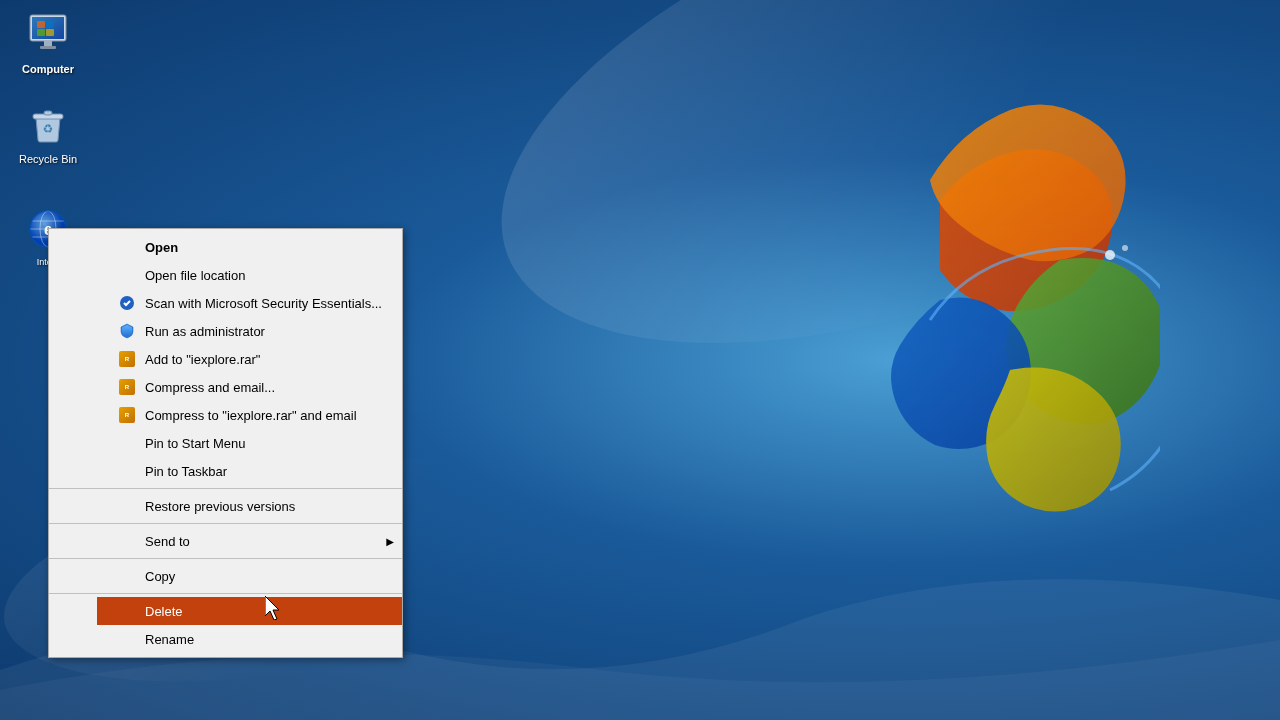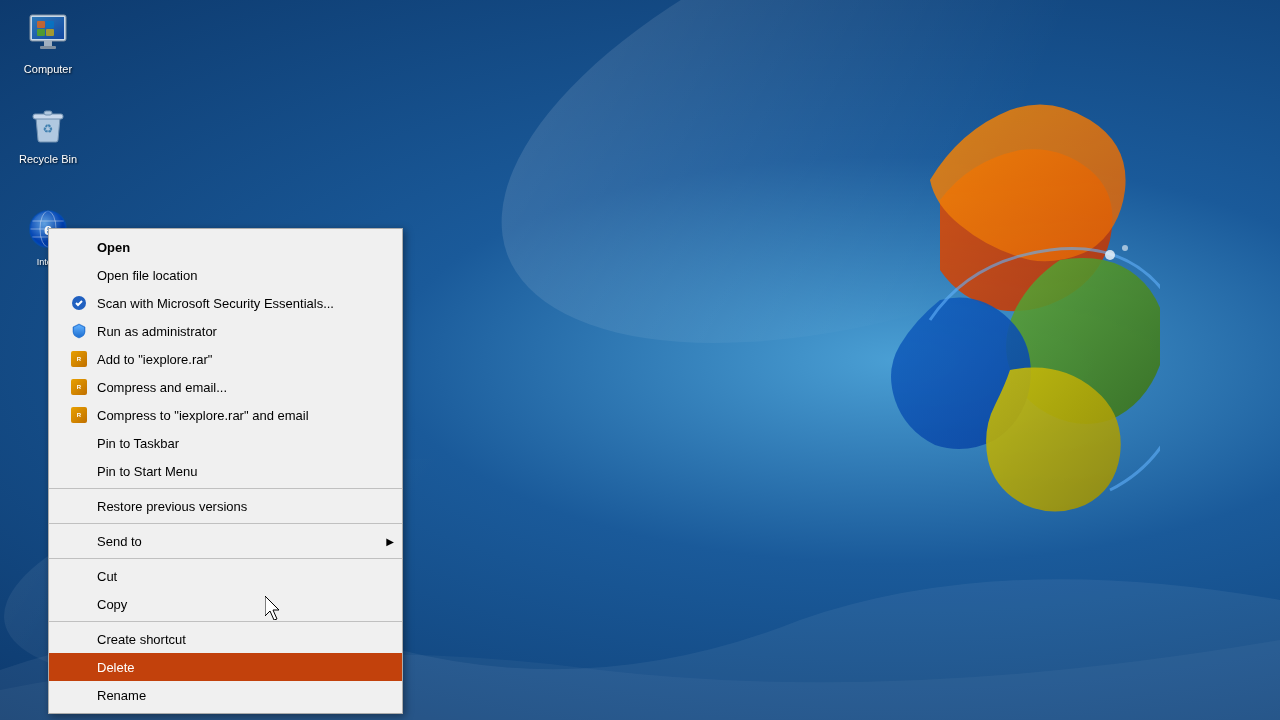--- a/index.html
+++ b/index.html
@@ -45,21 +45,21 @@
 
     .desktop-icon .icon-label {
       color: white;
       font-size: 11px;
       text-align: center;
       text-shadow: 1px 1px 2px rgba(0,0,0,0.8);
       line-height: 1.3;
     }
 
     
-    .computer-icon { top: 10px; left: 8px; }
+    .computer-icon { top: 10px; left: 8px; font-weight: bold; }
     .recycle-icon { top: 100px; left: 8px; }
     .ie-icon { top: 205px; left: 8px; }
 
     
     .context-menu {
       position: absolute;
       top: 228px;
       left: 48px;
       width: 355px;
       background: #f0f0f0;
@@ -71,20 +71,21 @@
 
     .menu-item {
       display: flex;
       align-items: center;
       padding: 4px 8px 4px 20px;
       min-height: 24px;
       cursor: pointer;
       font-size: 13px;
       color: #000;
       position: relative;
+      margin-left: 48px;
     }
 
     .menu-item.bold-item {
       font-weight: bold;
     }
 
     .menu-item.highlighted {
       background: #c2410c;
       color: white;
     }
@@ -343,61 +344,53 @@
 
     <div class="menu-item">
       <div class="item-icon">
         <div class="rar-icon">R</div>
       </div>
       <span>Compress to "iexplore.rar" and email</span>
     </div>
 
     <div class="menu-item">
       <div class="item-icon"></div>
+      <span>Pin to Start Menu</span>
+    </div>
+
+    <div class="menu-item">
+      <div class="item-icon"></div>
       <span>Pin to Taskbar</span>
-    </div>
-
-    <div class="menu-item">
-      <div class="item-icon"></div>
-      <span>Pin to Start Menu</span>
     </div>
 
     <div class="menu-separator"></div>
 
     <div class="menu-item">
       <div class="item-icon"></div>
       <span>Restore previous versions</span>
     </div>
 
     <div class="menu-separator"></div>
 
     <div class="menu-item">
       <div class="item-icon"></div>
       <span>Send to</span>
       <span class="arrow">▶</span>
     </div>
 
     <div class="menu-separator"></div>
 
-    <div class="menu-item">
-      <div class="item-icon"></div>
-      <span>Cut</span>
-    </div>
 
     <div class="menu-item">
       <div class="item-icon"></div>
       <span>Copy</span>
     </div>
 
     <div class="menu-separator"></div>
 
-    <div class="menu-item">
-      <div class="item-icon"></div>
-      <span>Create shortcut</span>
-    </div>
 
     <div class="menu-item highlighted">
       <div class="item-icon"></div>
       <span>Delete</span>
     </div>
 
     <div class="menu-item">
       <div class="item-icon"></div>
       <span>Rename</span>
     </div>

